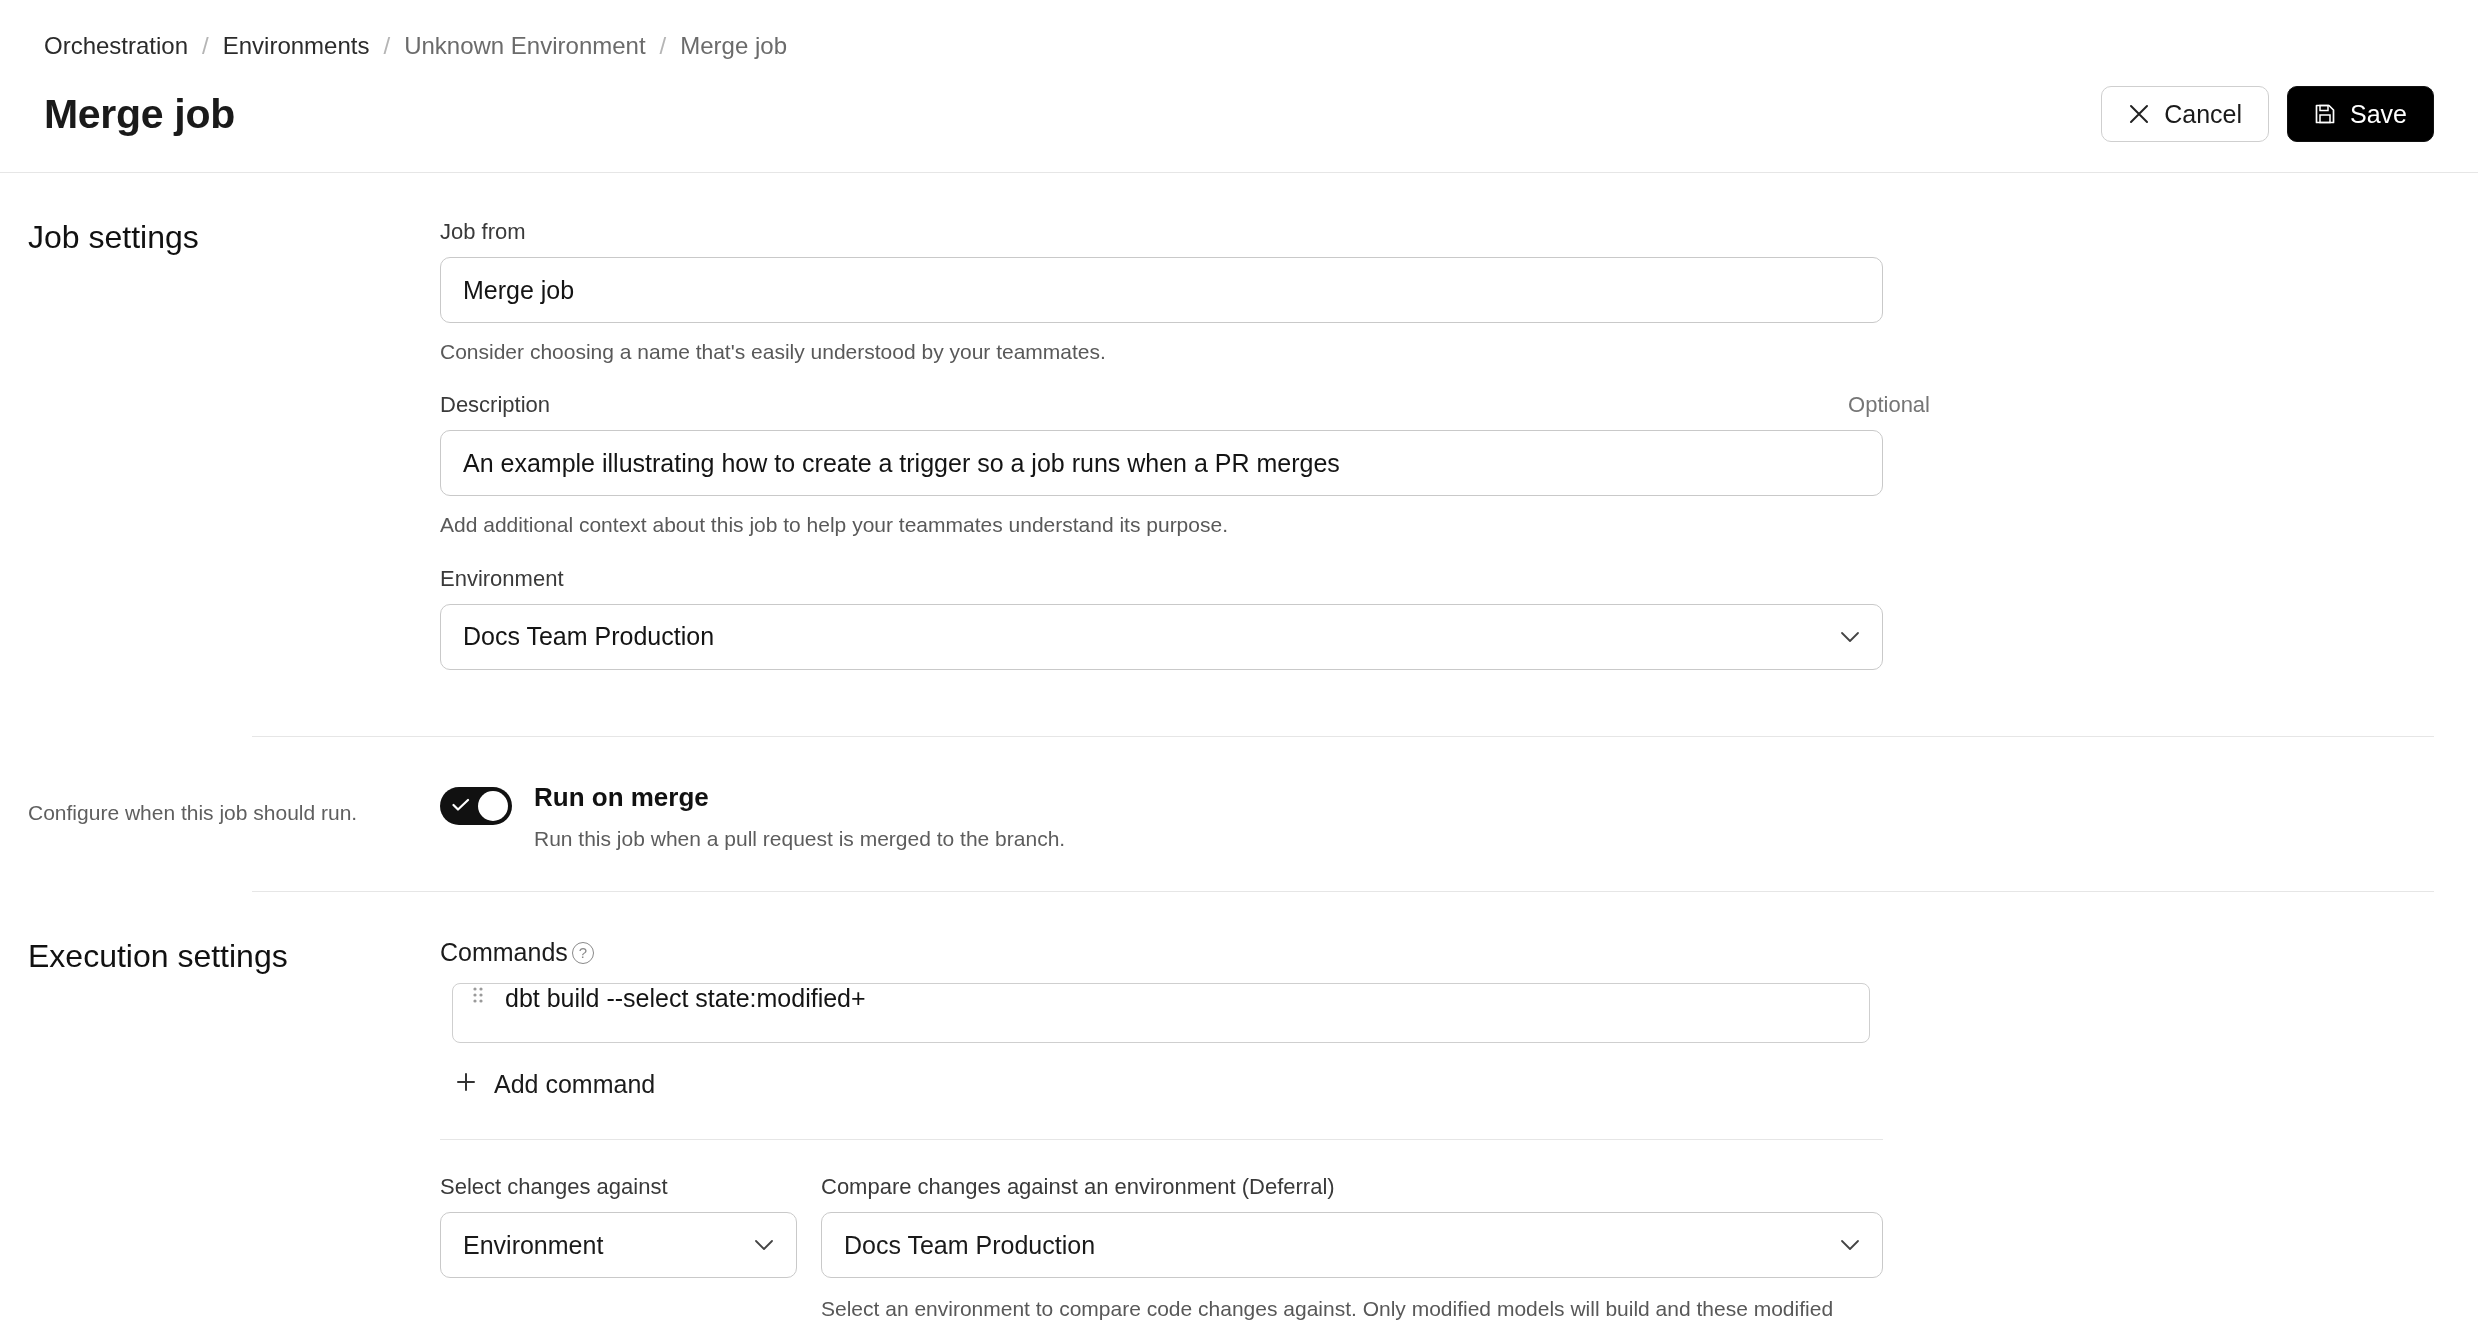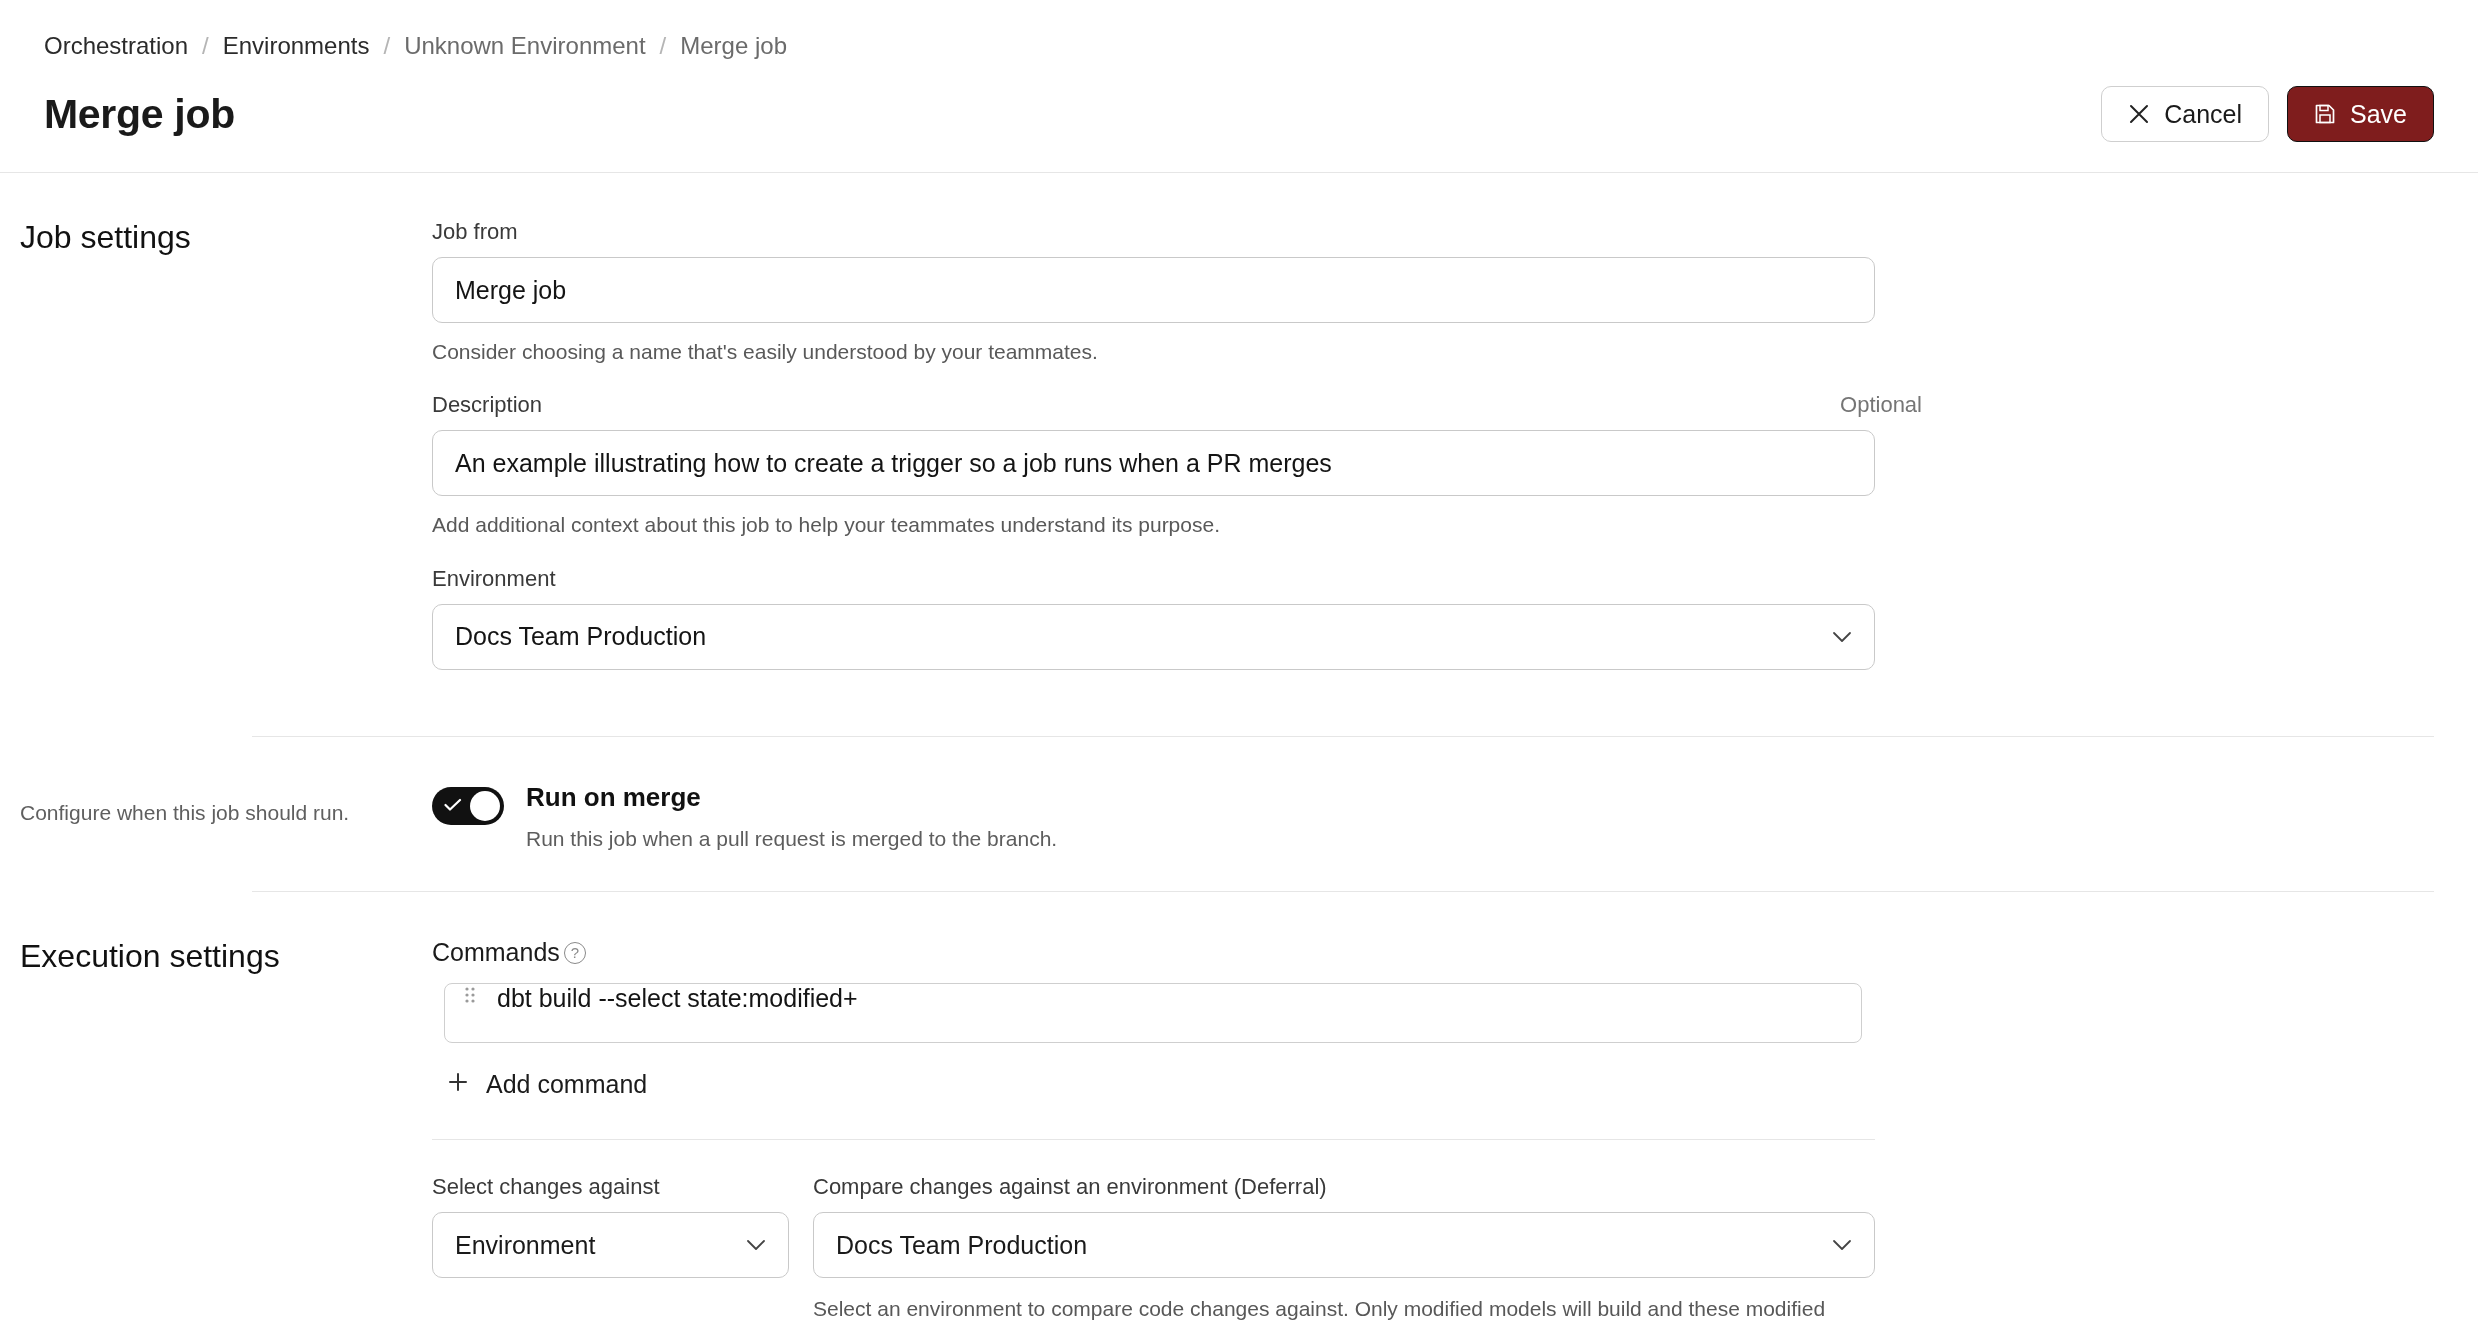--- a/index.html
+++ b/index.html
@@ -65,33 +65,33 @@
     cursor: pointer;
     white-space: nowrap;
   }
   .btn-secondary {
     background: #ffffff;
     border: 1px solid #cfcfcf;
     color: #1a1a1a;
     justify-content: center;
   }
   .btn-primary {
-    background: #7f1d1d;
+    background: #000000;
     border: 1px solid #111111;
     color: #ffffff;
   }
   .btn svg { display: block; }
 
   
   .content {
     padding: 0 0 0 0;
   }
   .section {
     display: flex;
-    padding: 0 20px;
+    padding: 0 28px;
     position: relative;
   }
   .section-left {
     width: 412px;
     flex: 0 0 412px;
     padding-top: 46px;
   }
   .section-right {
     flex: 1 1 auto;
     padding-top: 46px;

